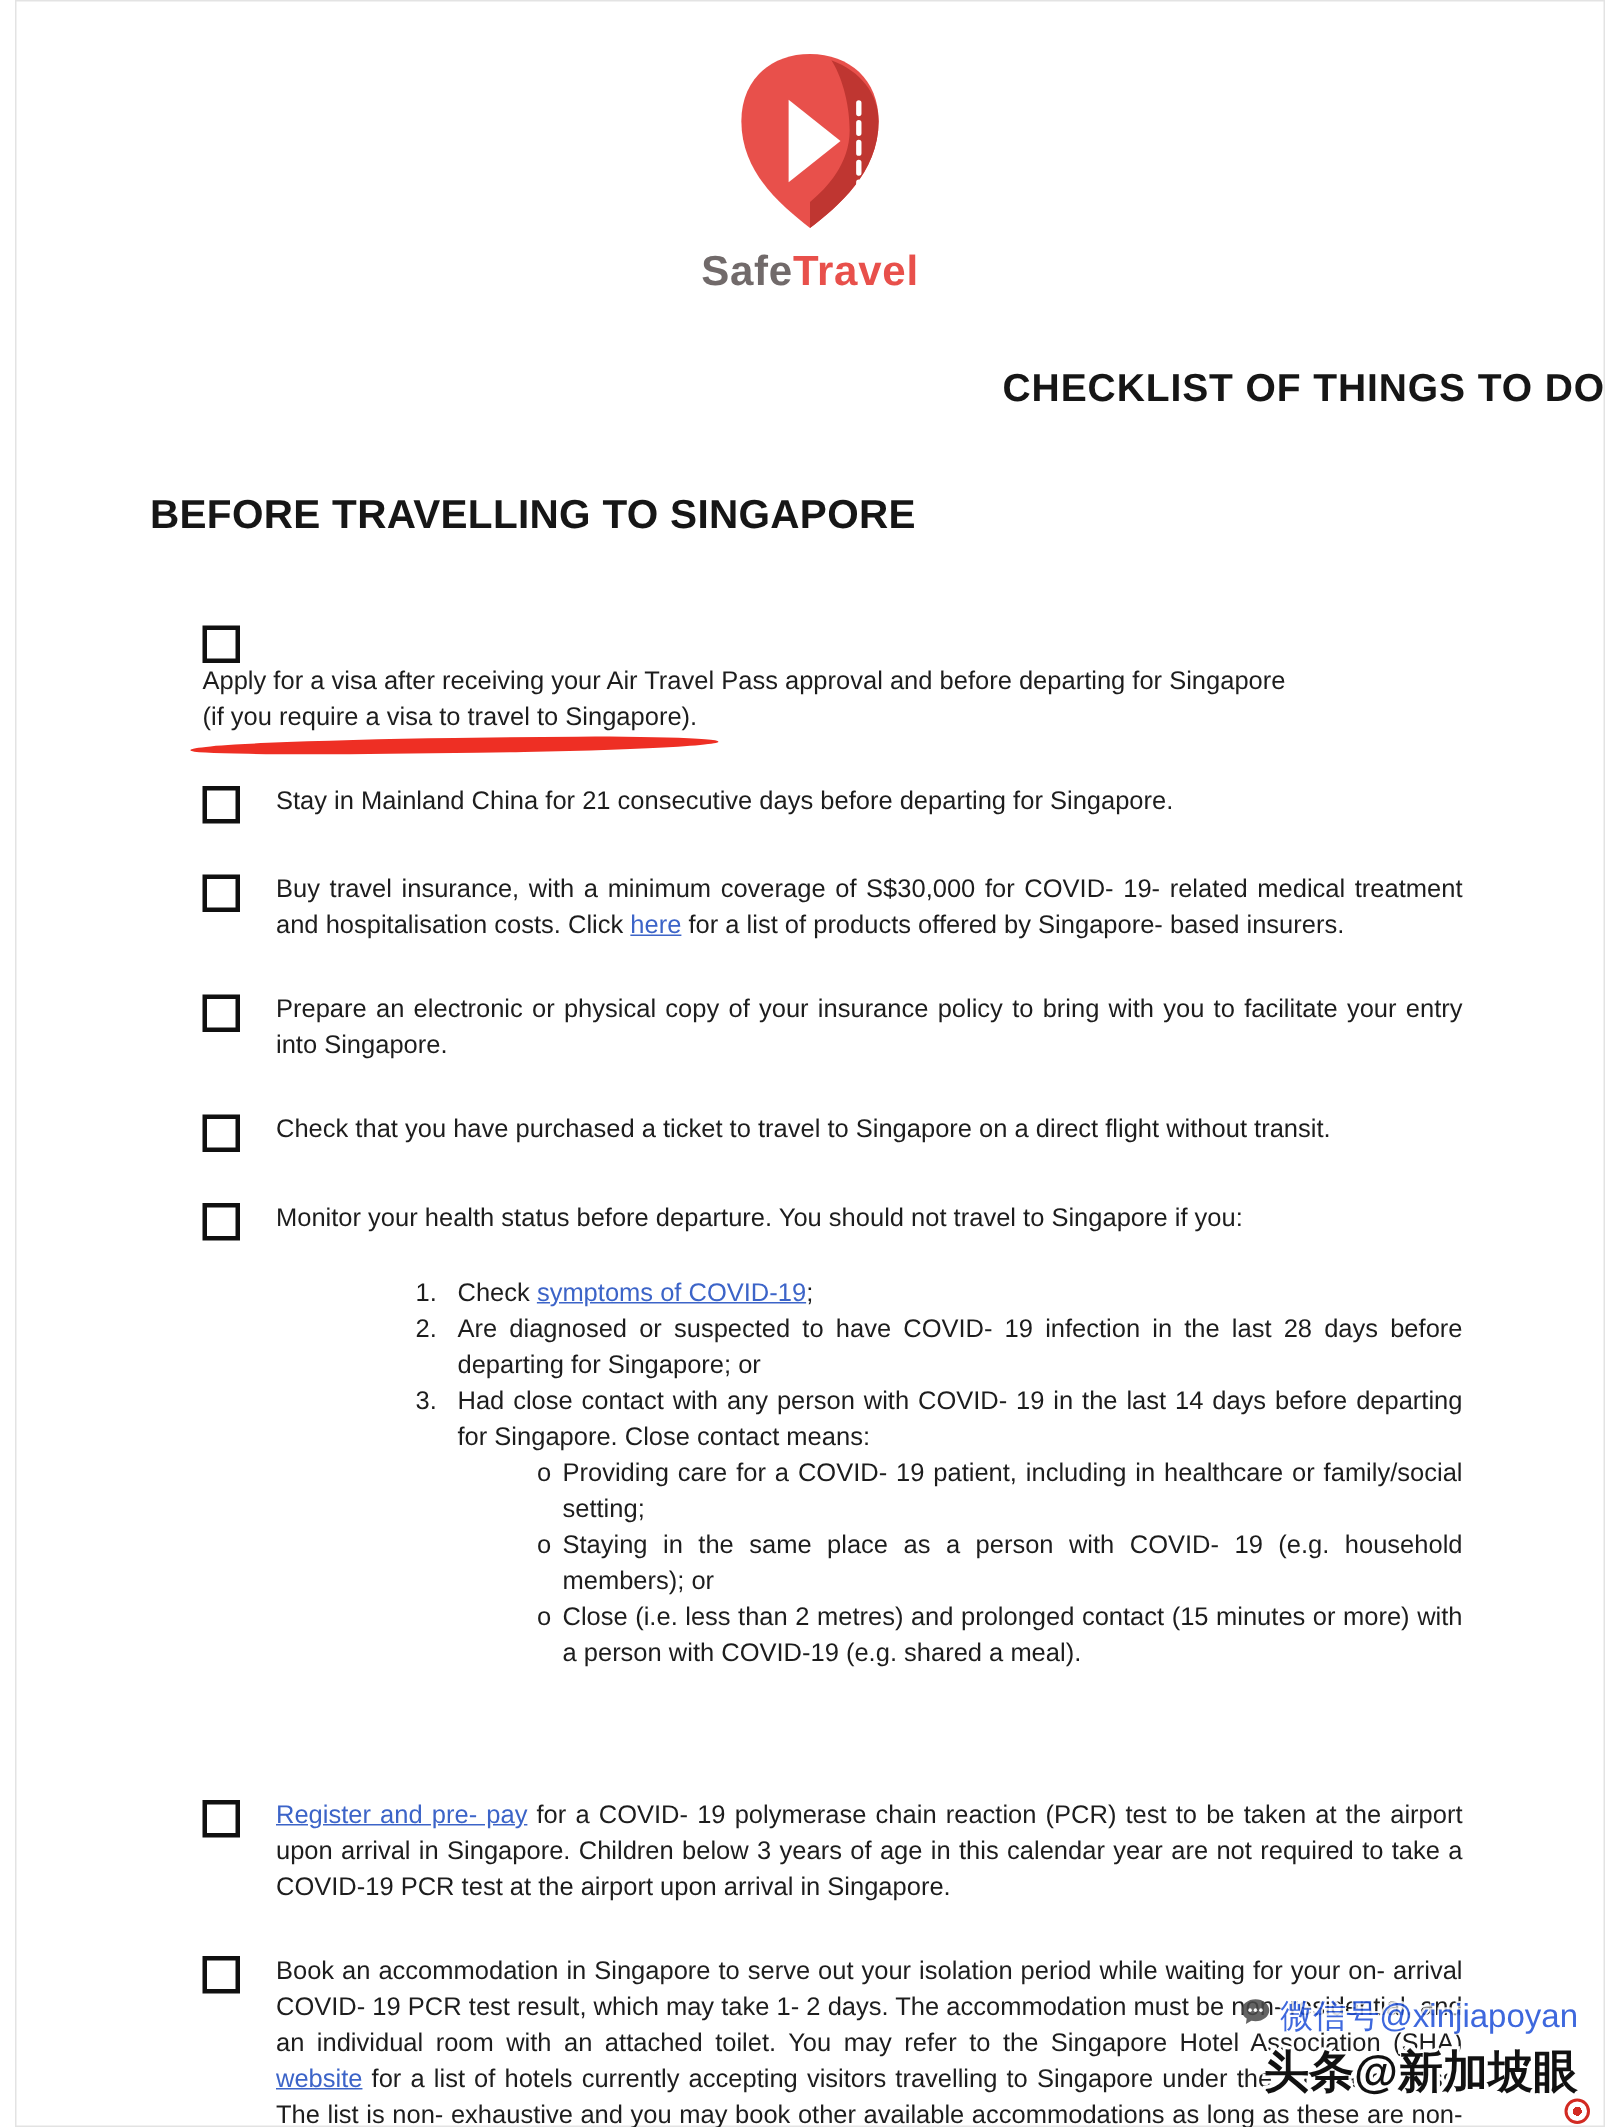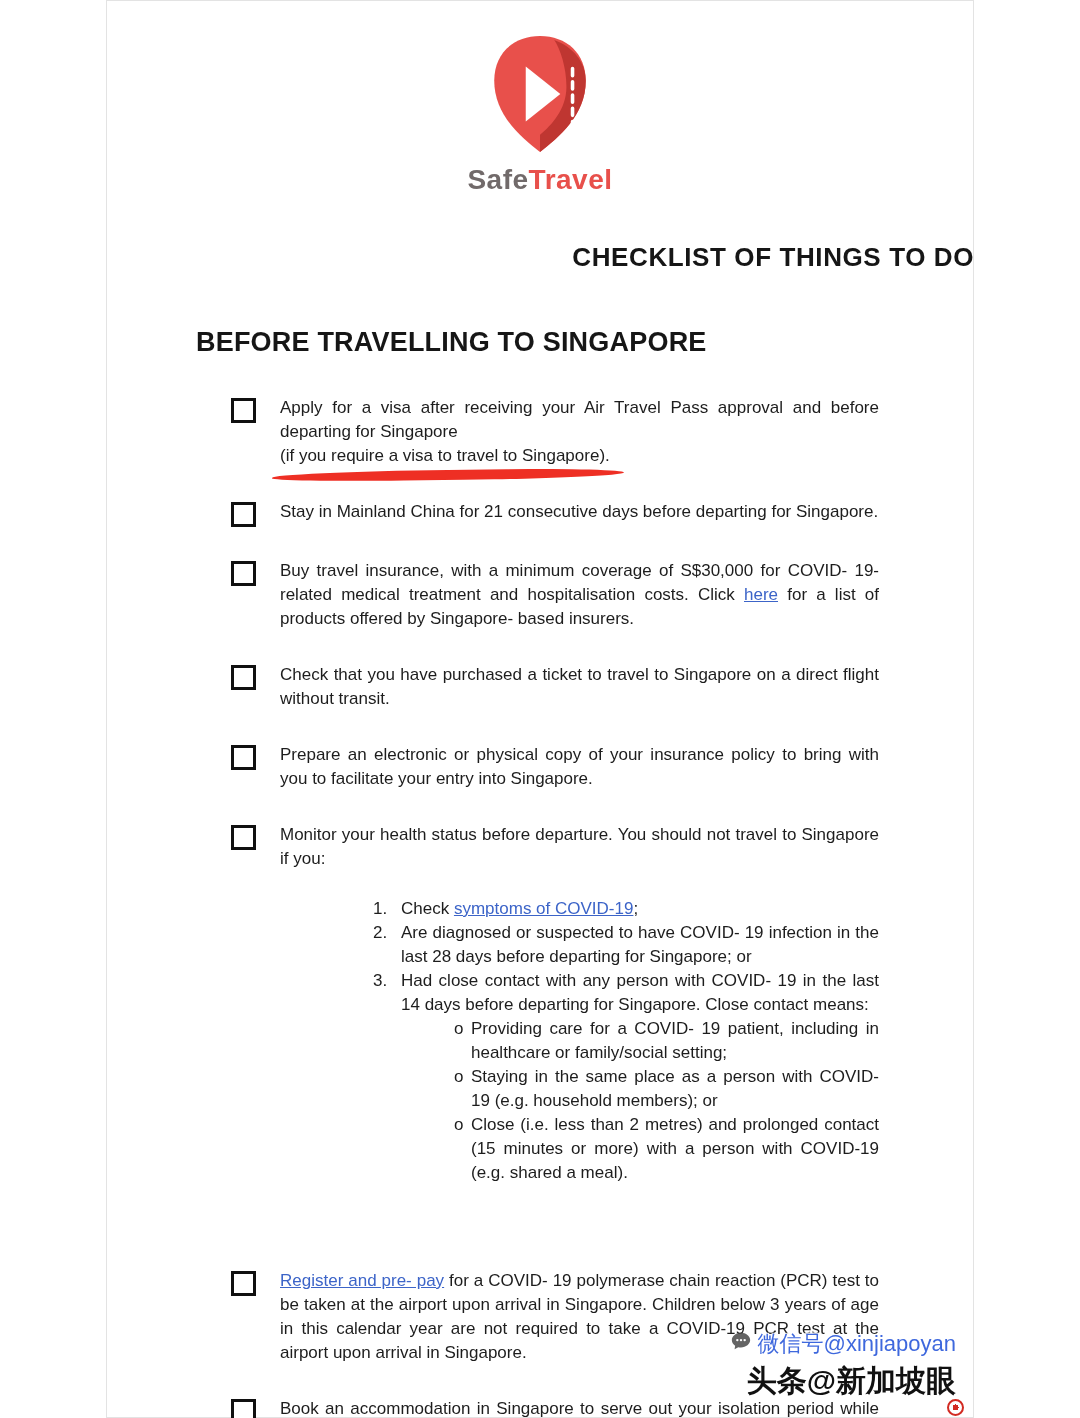--- a/index.html
+++ b/index.html
@@ -3,21 +3,21 @@
 <meta charset="utf-8">
 <style>
   html,body{margin:0;padding:0;}
   body{
     font-family:"Liberation Sans", sans-serif;
     background:#ffffff;
     color:#1d1d1d;
   }
   .page{
     position:relative;
-    width:868px;
+    width:1060px;
     height:1418px;
     margin:0 auto;
     background:#ffffff;
     overflow:hidden;
     box-shadow:inset 0 0 0 1px #e3e3e3;
   }
   
   .logo-block{
     margin-top:34px;
     text-align:center;
@@ -49,21 +49,21 @@
     font-weight:bold;
     color:#161616;
     letter-spacing:0.2px;
   }
   
   .checklist{margin-left:35px;}
   .check-item{
     display:flex;
     margin-top:32px;
   }
-  .checklist > .check-item:first-child{margin-top:38px;}
+  .checklist > .check-item:first-child{margin-top:56px;flex-direction:column;}
   .check-item.gap-before{margin-top:84px;justify-content:center;}
   .checkbox{
     flex:none;
     width:19px;
     height:19px;
     border:3px solid #101010;
     margin:2px 24px 0 0;
     background:#fff;
   }
   .item-body{flex:1;min-width:0;}
@@ -181,27 +181,27 @@
         </div>
         <div class="check-item">
           <span class="checkbox"></span>
           <div class="item-body">
             <div class="para"><span>Buy travel insurance, with a minimum coverage of S$30,000 for COVID- 19- related medical treatment and hospitalisation costs. Click </span><a class="doc-link" href="#">here</a><span> for a list of products offered by Singapore- based insurers.</span></div>
           </div>
         </div>
         <div class="check-item">
           <span class="checkbox"></span>
           <div class="item-body">
+            <div class="para"><span>Prepare an electronic or physical copy of your insurance policy to bring with you to facilitate your entry into Singapore.</span></div>
+          </div>
+        </div>
+        <div class="check-item">
+          <span class="checkbox"></span>
+          <div class="item-body">
             <div class="para"><span>Check that you have purchased a ticket to travel to Singapore on a direct flight without transit.</span></div>
-          </div>
-        </div>
-        <div class="check-item">
-          <span class="checkbox"></span>
-          <div class="item-body">
-            <div class="para"><span>Prepare an electronic or physical copy of your insurance policy to bring with you to facilitate your entry into Singapore.</span></div>
           </div>
         </div>
         <div class="check-item">
           <span class="checkbox"></span>
           <div class="item-body">
             <div class="para"><span>Monitor your health status before departure. You should not travel to Singapore if you:</span></div>
             <div class="numbered-list">
               <div class="num-item">
                 <span class="num-marker">1.</span>
                 <div class="num-text para"><span>Check </span><a class="doc-link" href="#">symptoms of COVID-19</a><span>;</span></div>

